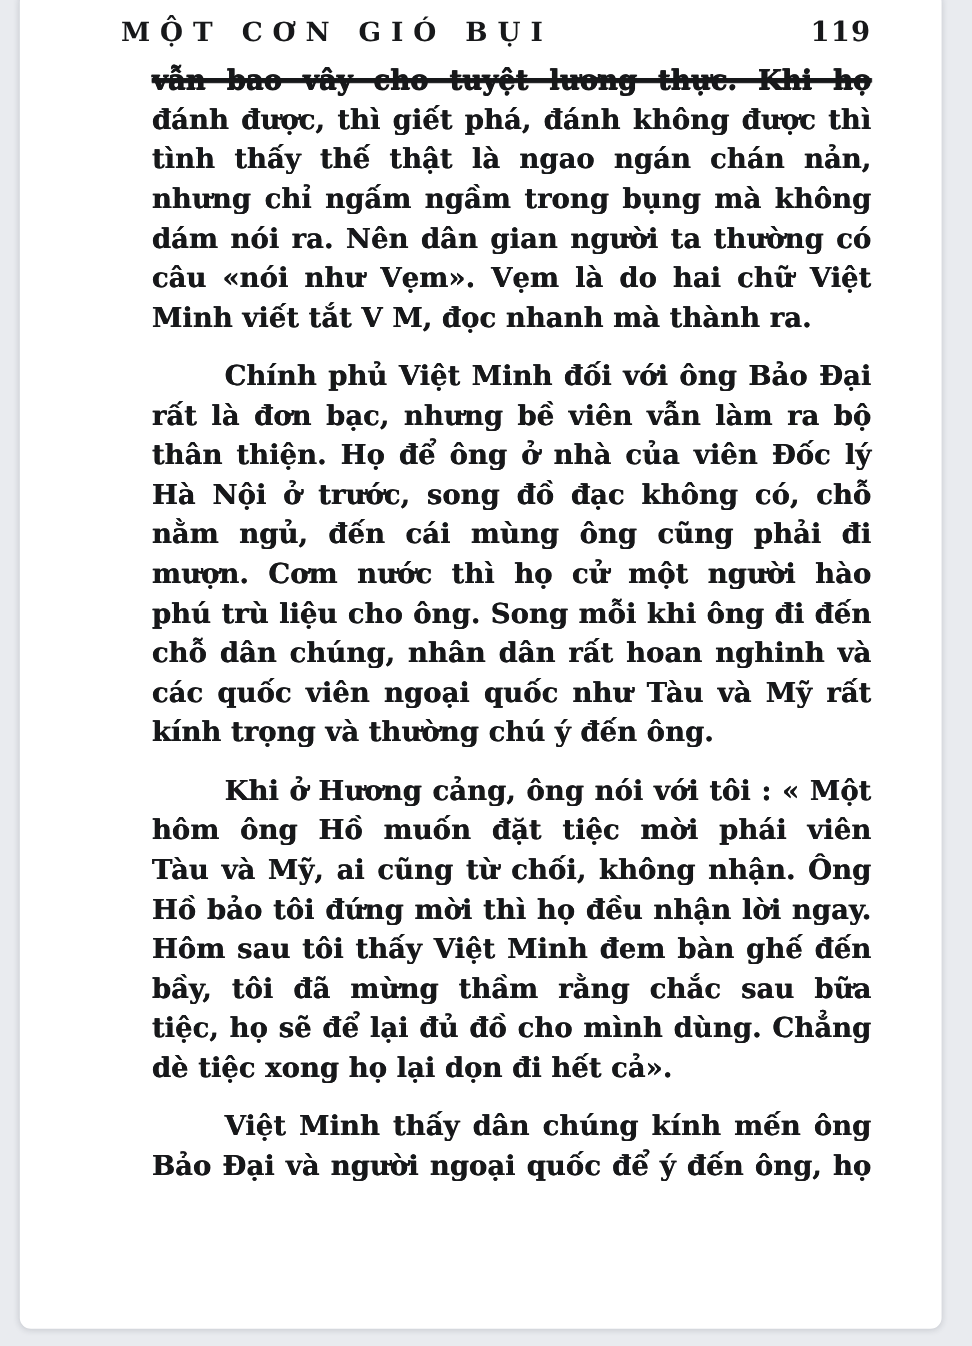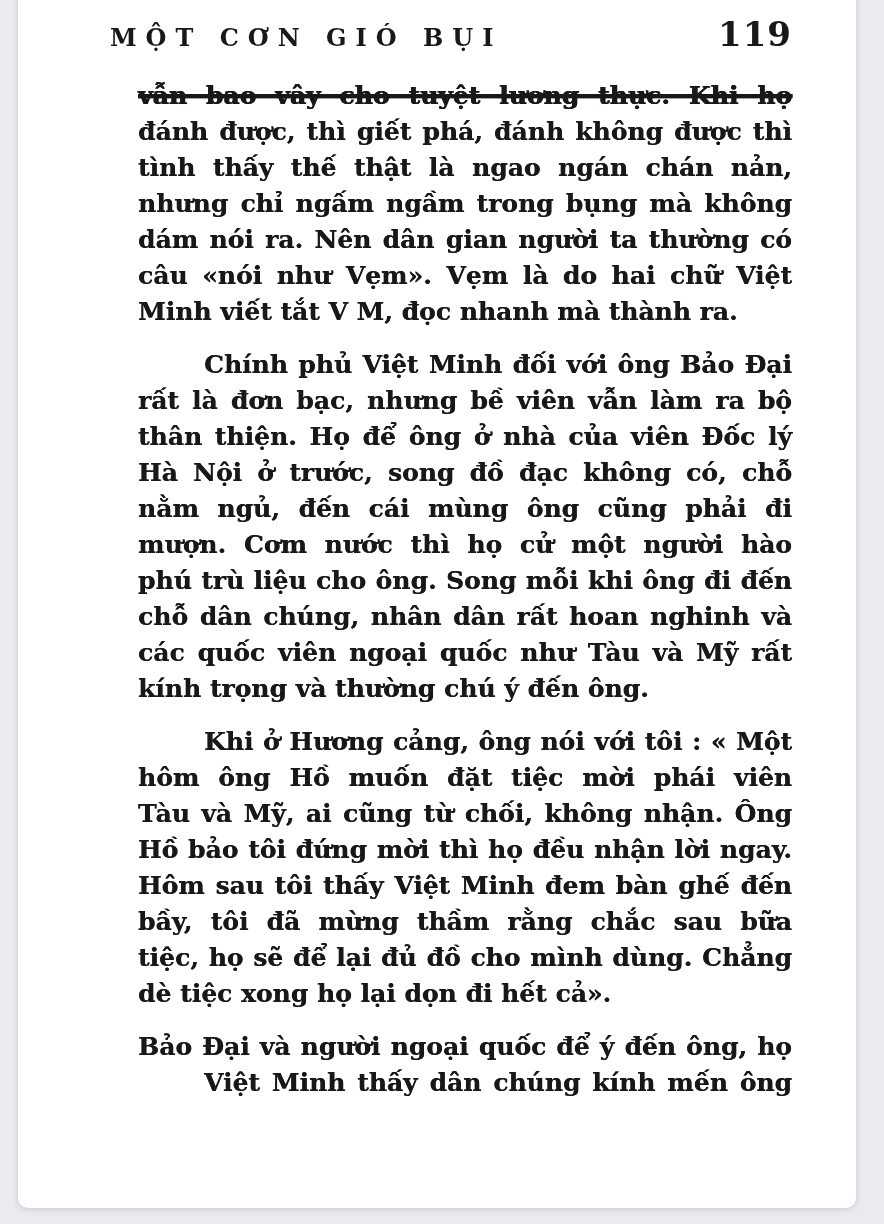--- a/index.html
+++ b/index.html
@@ -21,31 +21,31 @@
     border-radius: 10px;
     box-shadow: 0 1px 6px rgba(40,45,60,0.18);
     box-sizing: border-box;
     padding: 22px 64px 0 76px;
     color: #17181a;
   }
   .running-header {
     display: flex;
     justify-content: space-between;
     align-items: baseline;
-    margin-bottom: 24px;
+    margin-bottom: 12px;
     padding-left: 16px;
   }
   .header-title {
     font-size: 24px;
     font-weight: bold;
     letter-spacing: 9px;
     white-space: nowrap;
   }
   .page-number {
-    font-size: 34px;
+    font-size: 25px;
     font-weight: bold;
     letter-spacing: 1px;
   }
   .body-text {
     font-size: 25px;
     font-weight: bold;
     line-height: 36px;
     text-shadow: 0.3px 0 0 currentColor; 
   }
   .para { margin: 0 0 17px 0; }
@@ -105,19 +105,19 @@
         <div class="line">hôm ông Hồ muốn đặt tiệc mời phái viên</div>
         <div class="line">Tàu và Mỹ, ai cũng từ chối, không nhận. Ông</div>
         <div class="line">Hồ bảo tôi đứng mời thì họ đều nhận lời ngay.</div>
         <div class="line">Hôm sau tôi thấy Việt Minh đem bàn ghế đến</div>
         <div class="line">bầy, tôi đã mừng thầm rằng chắc sau bữa</div>
         <div class="line">tiệc, họ sẽ để lại đủ đồ cho mình dùng. Chẳng</div>
         <div class="line endline">dè tiệc xong họ lại dọn đi hết cả».</div>
       </div>
 
       <div class="para">
+        <div class="line indent">Việt Minh thấy dân chúng kính mến ông</div>
         <div class="line">Bảo Đại và người ngoại quốc để ý đến ông, họ</div>
-        <div class="line indent">Việt Minh thấy dân chúng kính mến ông</div>
       </div>
 
     </div>
   </div>
 </div>
 
 </body></html>

